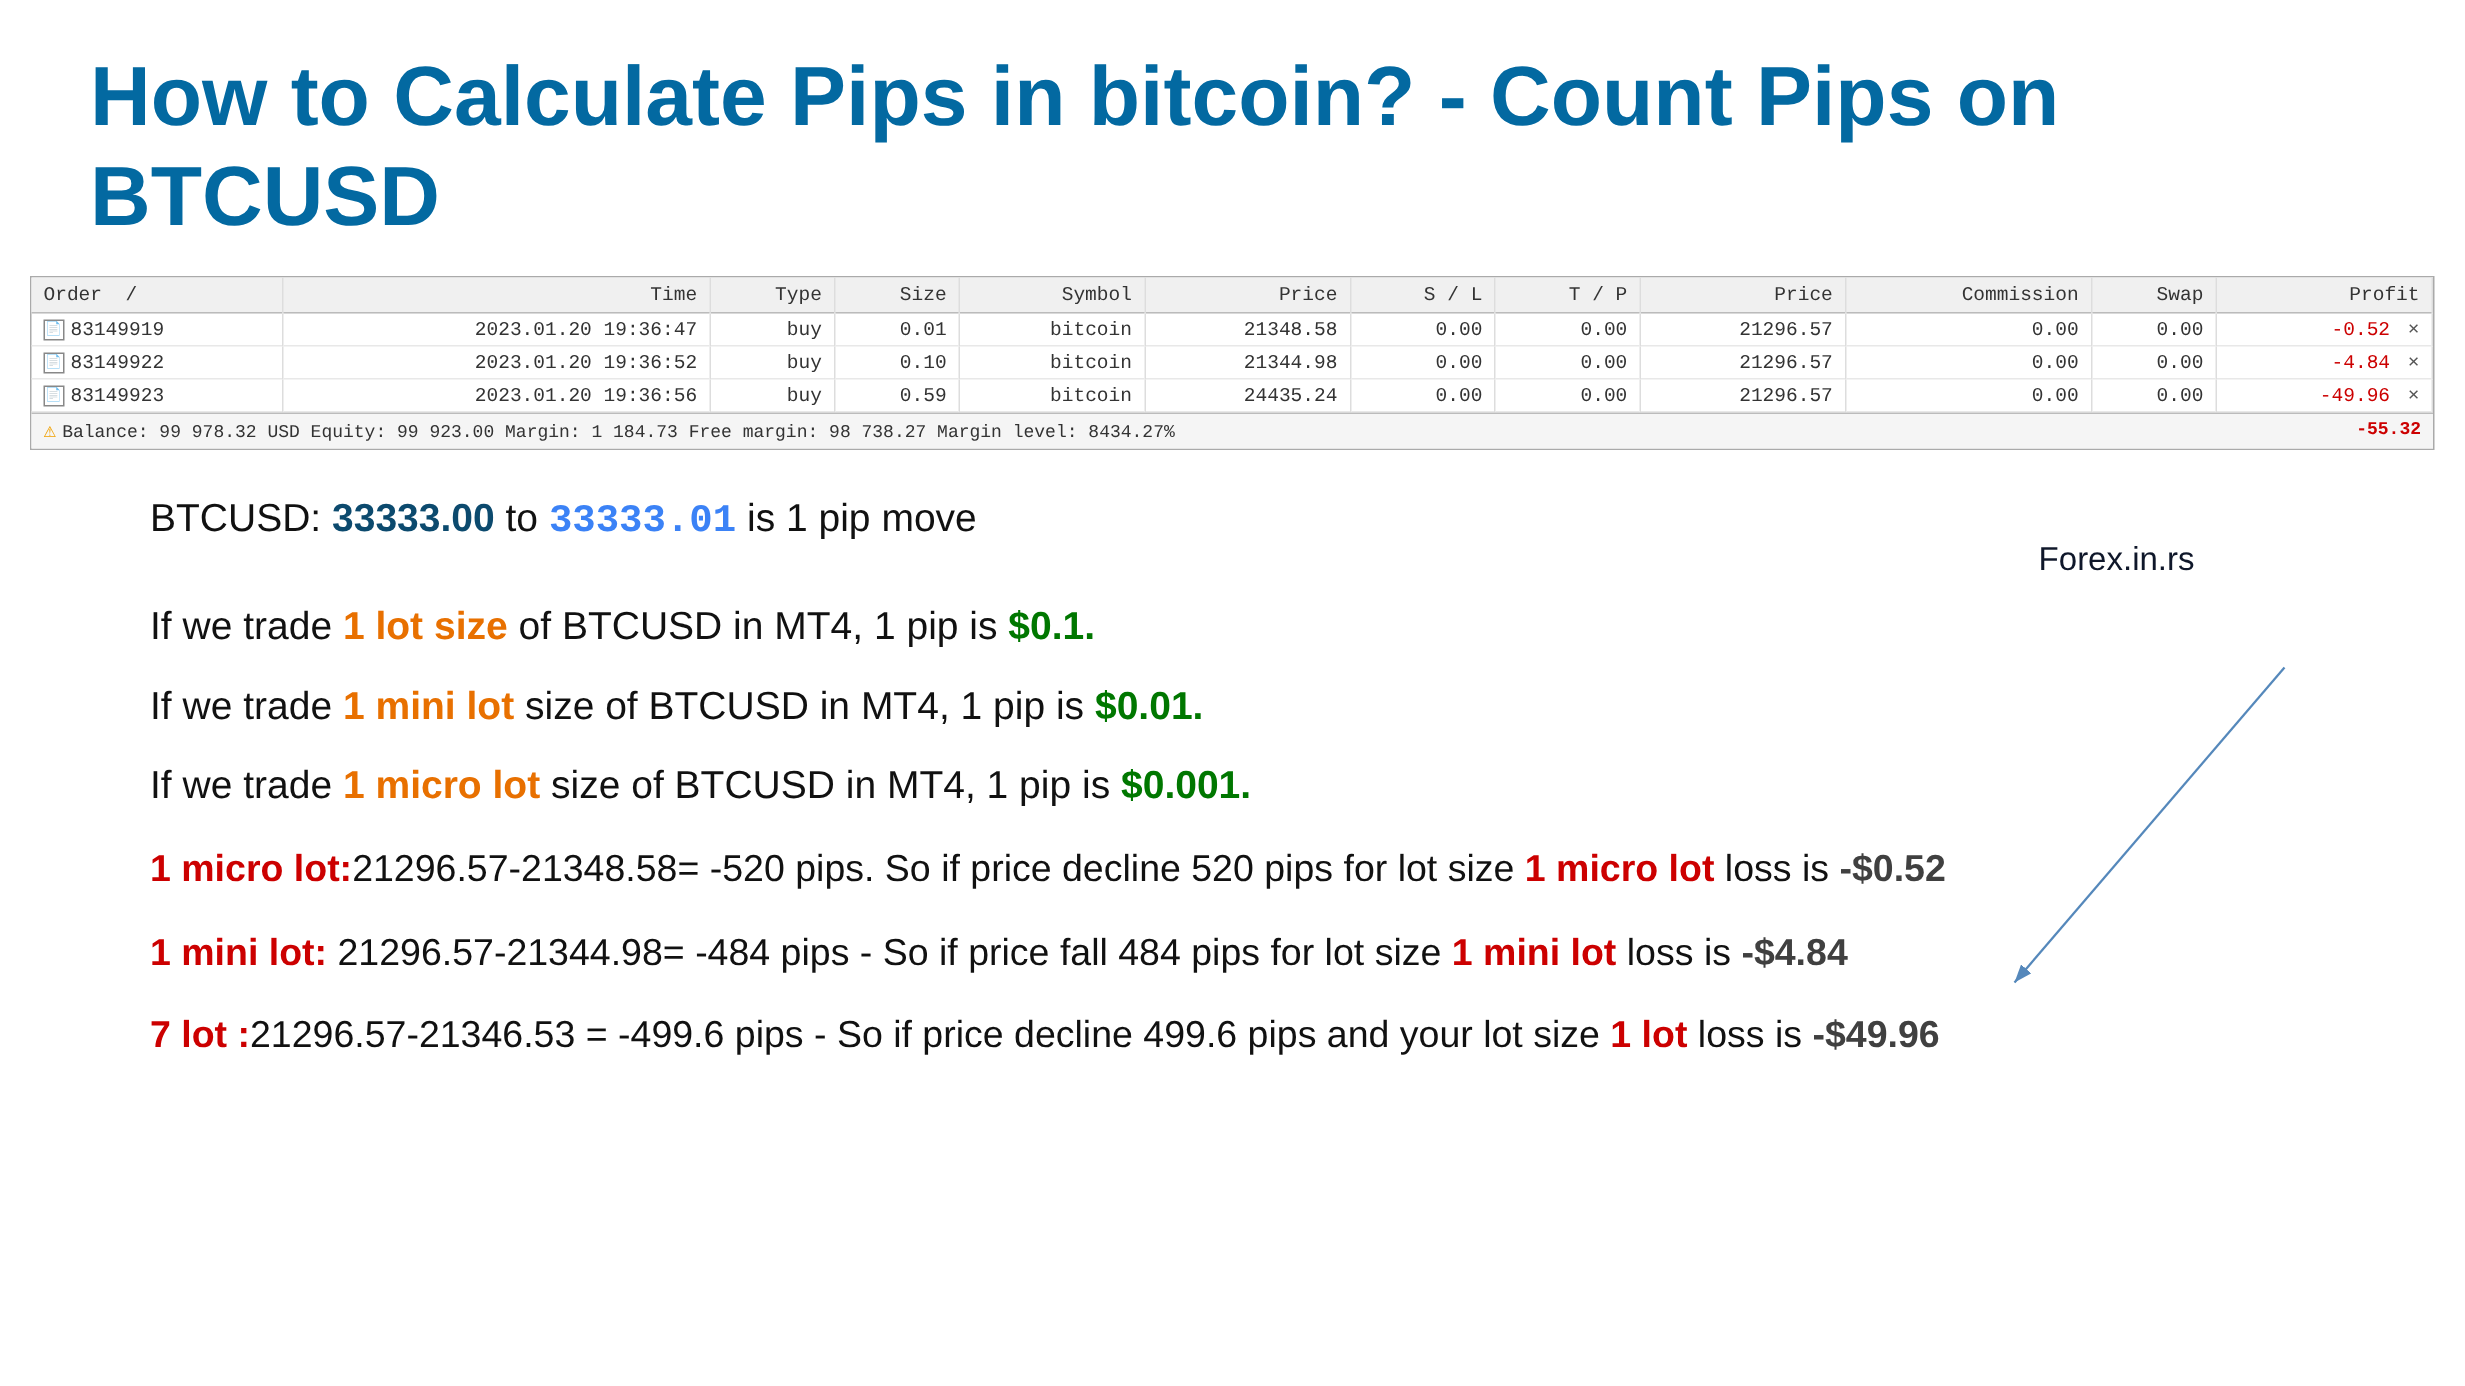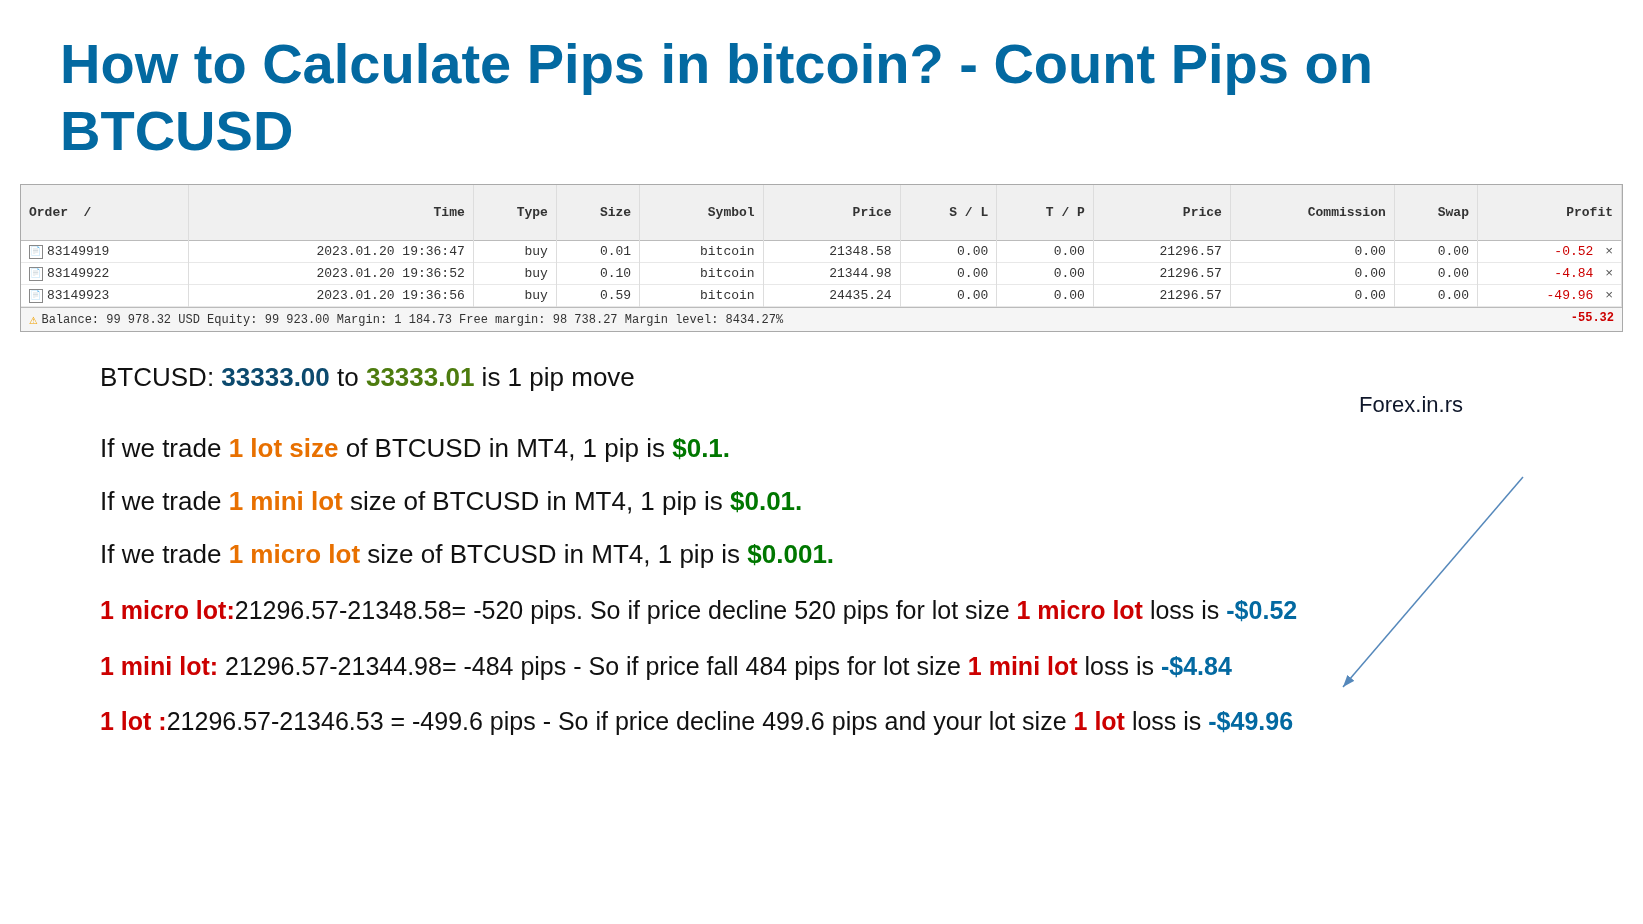--- a/index.html
+++ b/index.html
@@ -31,23 +31,23 @@
       width: 100%;
       border-collapse: collapse;
     }
 
     .trade-table thead tr {
       background: #f0f0f0;
       border-bottom: 1px solid #bbb;
     }
 
     .trade-table th {
-      padding: 20px 8px;
+      padding: 4px 8px;
       text-align: right;
-      font-weight: bold;
+      font-weight: normal;
       color: #333;
       border-right: 1px solid #ddd;
       white-space: nowrap;
     }
 
     .trade-table th:first-child {
       text-align: left;
     }
 
     .trade-table td {
@@ -123,37 +123,37 @@
     }
 
     .pip-definition {
       font-size: 26px;
       font-weight: normal;
       color: #111;
       margin-bottom: 40px;
     }
 
     .pip-definition .num-black { color: #0c4a6e; font-weight: bold; }
-    .pip-definition .num-orange { color: #4d7c0f; font-weight: bold; }
+    .pip-definition .num-orange { color: #3b82f6; font-weight: bold; font-family: Liberation Mono, monospace; }
 
     .explanation-block {
       margin-bottom: 22px;
       font-size: 26px;
       color: #111;
     }
 
     .calc-block {
       margin-bottom: 18px;
       font-size: 25px;
       color: #111;
       line-height: 1.5;
     }
 
     .calc-block .label-red { color: #cc0000; font-weight: bold; }
-    .calc-block .value-green { color: #0369a1; font-weight: bold; }
+    .calc-block .value-green { color: #404040; font-weight: bold; }
 
     
     .annotation-area {
       position: absolute;
       top: 60px;
       right: 180px;
     }
 
     .forex-label {
       font-size: 22px;
@@ -259,16 +259,16 @@
 
   <div id="explanations-container">
   <div class="explanation-block"><span>If we trade </span><span style="color:#e87000;font-weight:bold;">1 lot size</span><span> of BTCUSD in MT4, 1 pip is </span><span style="color:#007700;font-weight:bold;">$0.1.</span></div>
       <div class="explanation-block"><span>If we trade </span><span style="color:#e87000;font-weight:bold;">1 mini lot</span><span> size of BTCUSD in MT4, 1 pip is </span><span style="color:#007700;font-weight:bold;">$0.01.</span></div>
       <div class="explanation-block"><span>If we trade </span><span style="color:#e87000;font-weight:bold;">1 micro lot</span><span> size of BTCUSD in MT4, 1 pip is </span><span style="color:#007700;font-weight:bold;">$0.001.</span></div>
     </div>
 
   <div id="calculations-container">
   <div class="calc-block"><span class="label-red">1 micro lot:</span><span>21296.57-21348.58=  -520 pips.  So if price decline 520 pips for lot size </span><span class="label-red">1 micro lot</span><span> loss is </span><span class="value-green">-$0.52</span></div>
       <div class="calc-block"><span class="label-red">1 mini lot:</span><span> 21296.57-21344.98= -484  pips - So if price fall 484 pips for lot size </span><span class="label-red">1 mini  lot</span><span> loss is </span><span class="value-green">-$4.84</span></div>
-      <div class="calc-block"><span class="label-red">1 lot :</span><span>21296.57-21346.53 = -499.6 pips - So if price decline 499.6 pips and your lot size </span><span class="label-red">1 lot</span><span> loss is </span><span class="value-green">-$49.96</span></div>
+      <div class="calc-block"><span class="label-red">7 lot :</span><span>21296.57-21346.53 = -499.6 pips - So if price decline 499.6 pips and your lot size </span><span class="label-red">1 lot</span><span> loss is </span><span class="value-green">-$49.96</span></div>
     </div>
 
 </div>
 
 </body></html>

